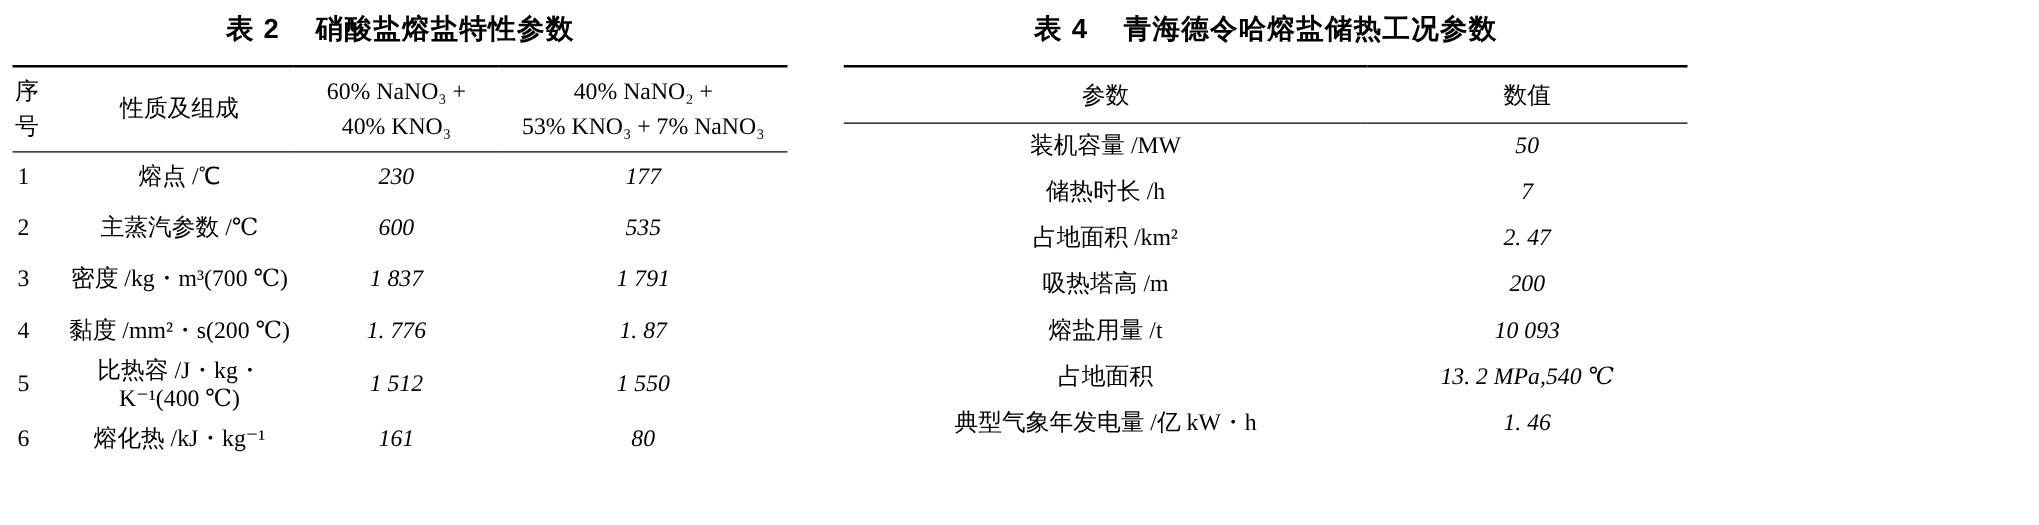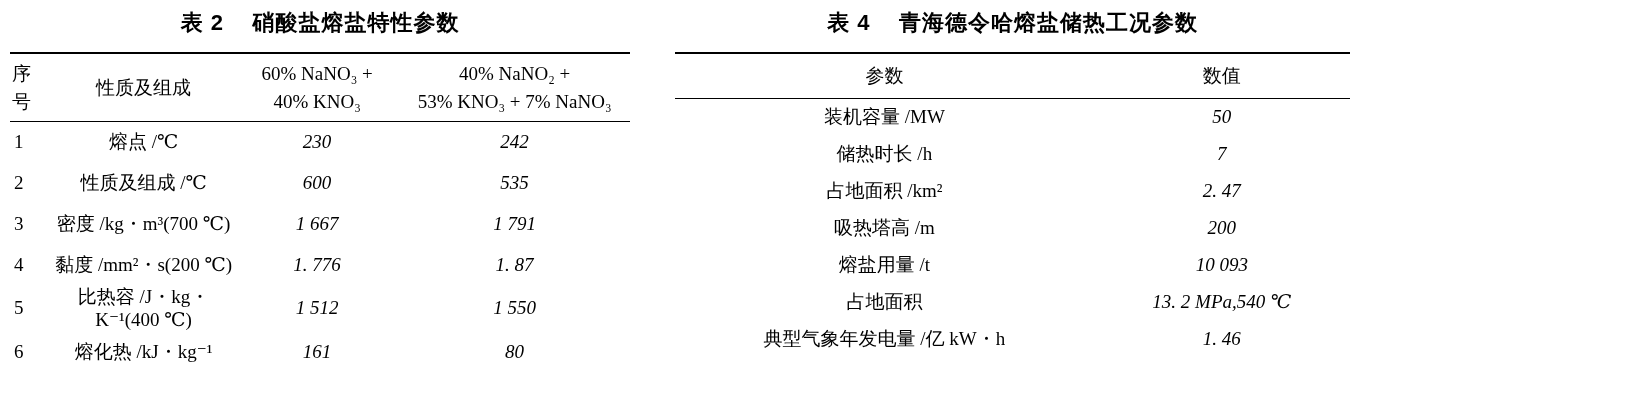--- a/index.html
+++ b/index.html
@@ -53,20 +53,21 @@
     padding: 0;
     vertical-align: middle;
     text-align: center;
   }
   
   .rule-top {
     border-top: 2.2px solid #000;
   }
   .rule-mid {
     border-top: 1.1px solid #000;
+    font-family: Liberation Serif, serif;
   }
   
   .t2 .hdr td {
     padding: 6px 2px 6px 2px;
     line-height: 1.45;
   }
   .t2 .c-no      { width: 52px; }
   .t2 .c-prop    { width: 272px; }
   .t2 .c-v1      { width: 200px; }
   .t2 .c-v2      { width: 256px; }
@@ -119,32 +120,32 @@
             <span class="nowrap">40% NaNO₂ +</span>
             <span class="nowrap">53% KNO₃ + 7% NaNO₃</span>
           </td>
         </tr>
       </thead>
       <tbody>
         <tr>
           <td class="rule-mid c-no">1</td>
           <td class="rule-mid">熔点 /℃</td>
           <td class="rule-mid num">230</td>
-          <td class="rule-mid num">242</td>
+          <td class="rule-mid num">177</td>
         </tr>
         <tr>
           <td class="c-no">2</td>
-          <td>性质及组成 /℃</td>
+          <td>主蒸汽参数 /℃</td>
           <td class="num">600</td>
           <td class="num">535</td>
         </tr>
         <tr>
           <td class="c-no">3</td>
           <td>密度 /kg・m³(700 ℃)</td>
-          <td class="num">1 667</td>
+          <td class="num">1 837</td>
           <td class="num">1 791</td>
         </tr>
         <tr>
           <td class="c-no">4</td>
           <td>黏度 /mm²・s(200 ℃)</td>
           <td class="num">1. 776</td>
           <td class="num">1. 87</td>
         </tr>
         <tr>
           <td class="c-no">5</td>

